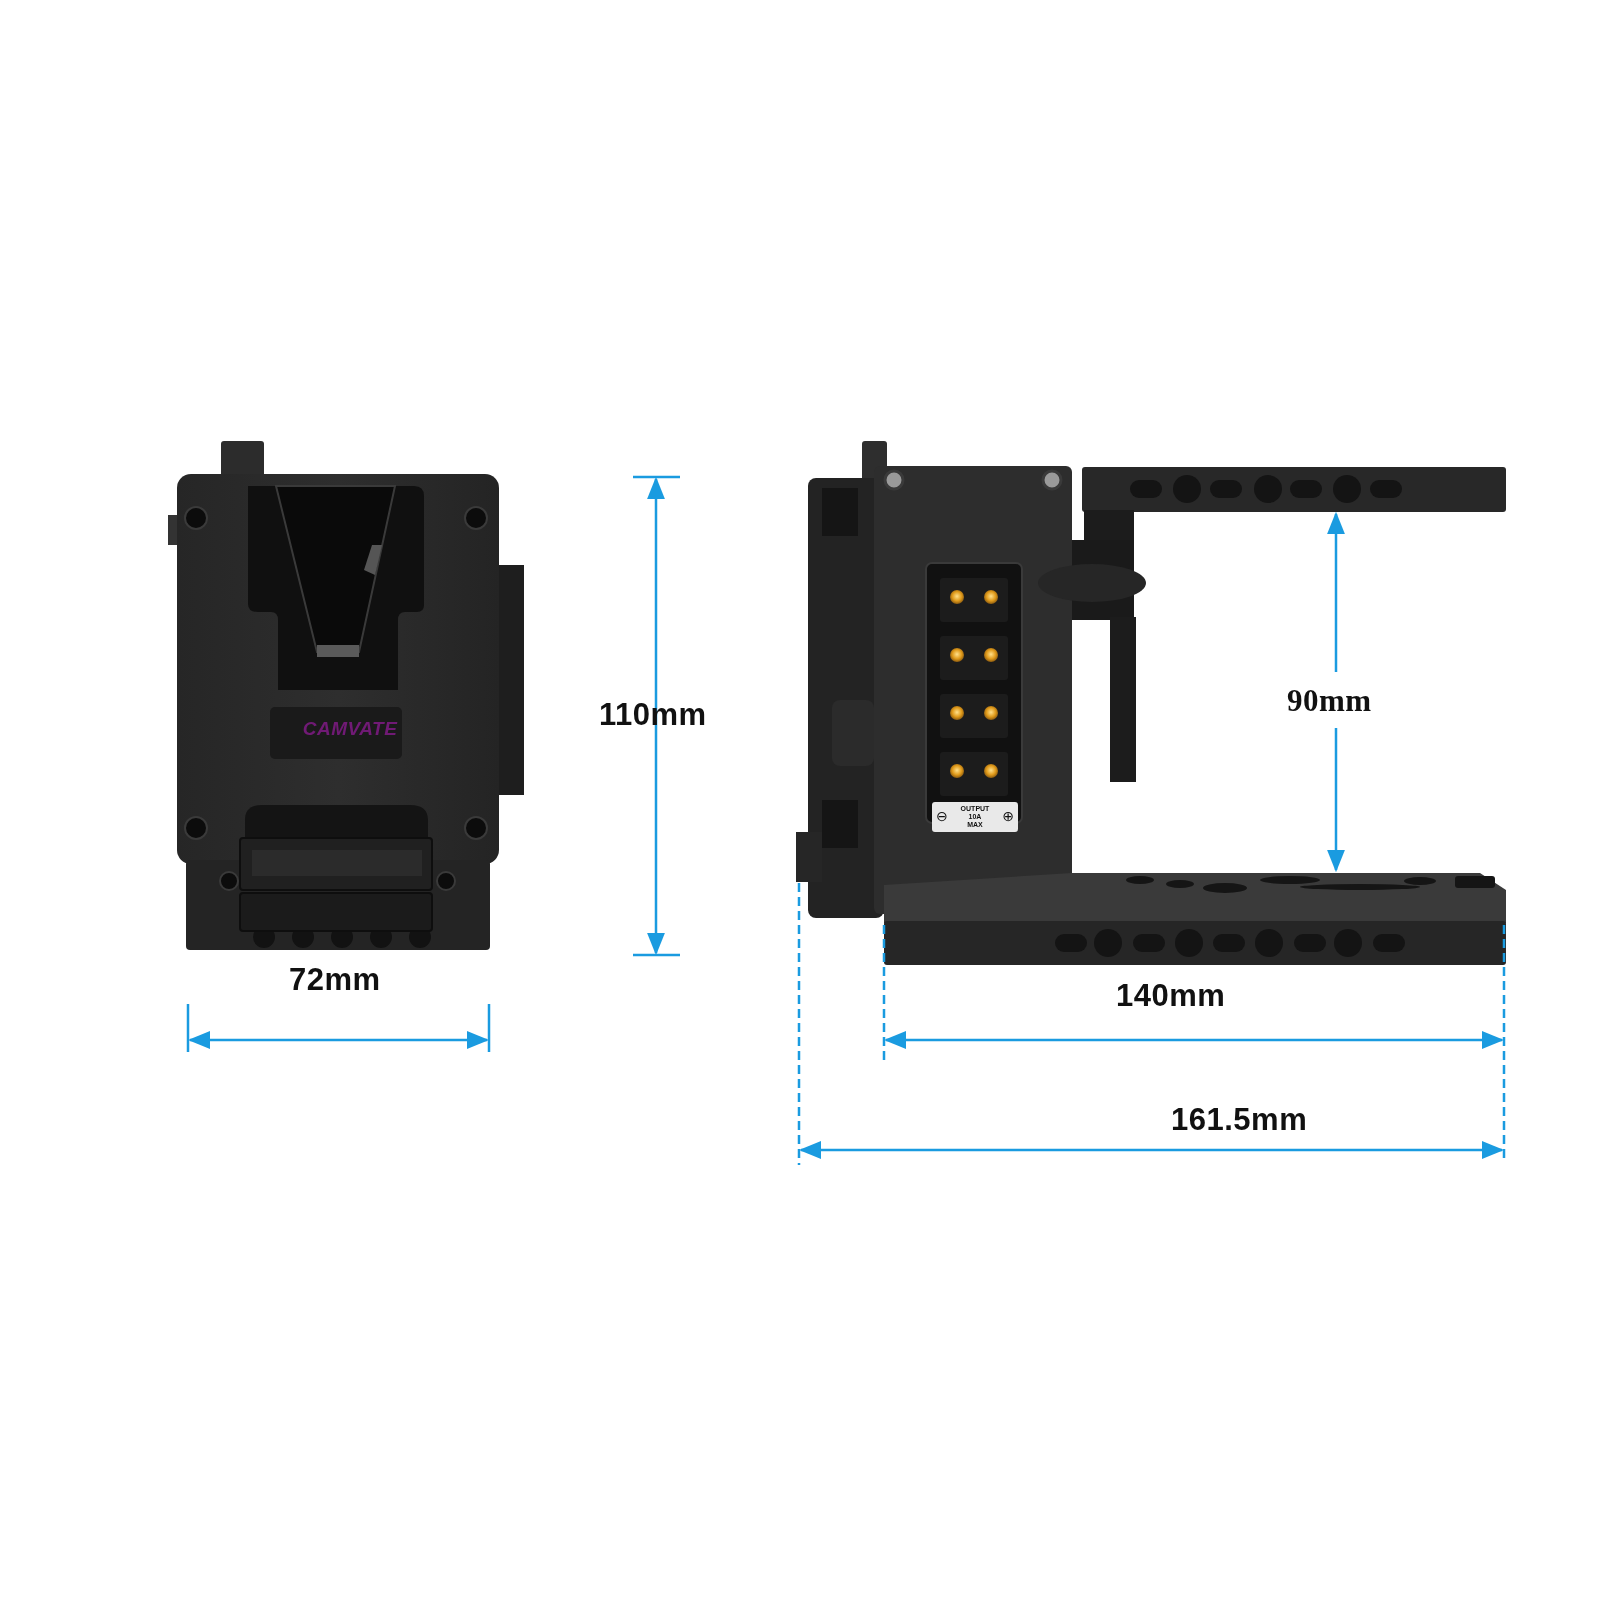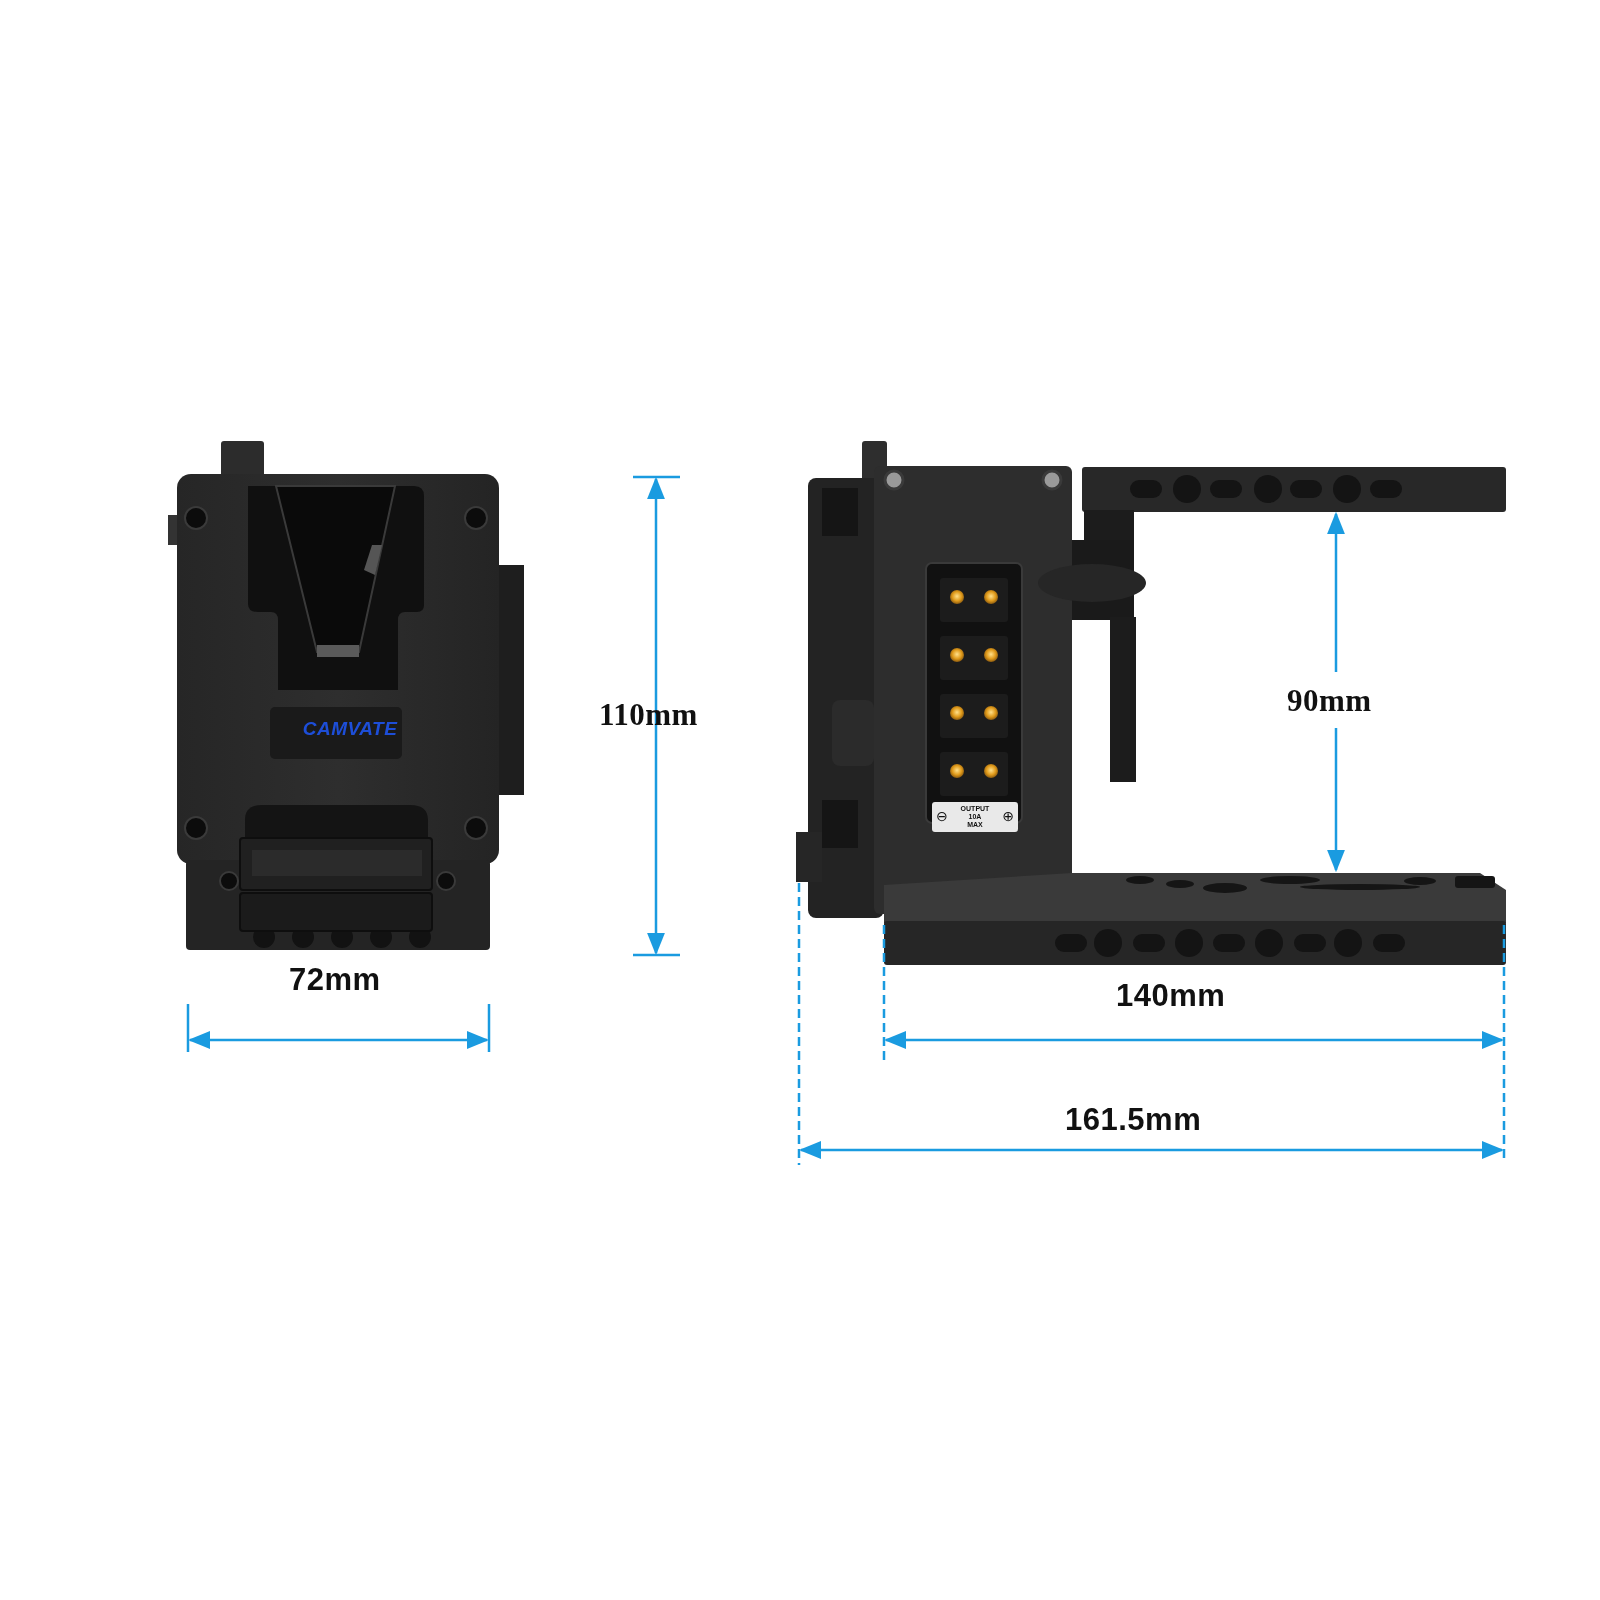--- a/index.html
+++ b/index.html
@@ -167,33 +167,33 @@
 
     <line x1="884" y1="925" x2="884" y2="1060" stroke-dasharray="9,5"></line>
     <line x1="1504" y1="925" x2="1504" y2="1160" stroke-dasharray="9,5"></line>
     <line x1="886" y1="1040" x2="1502" y2="1040" marker-start="url(#arrow)" marker-end="url(#arrow)"></line>
 
     <line x1="799" y1="883" x2="799" y2="1165" stroke-dasharray="9,5"></line>
     <line x1="801" y1="1150" x2="1502" y2="1150" marker-start="url(#arrow)" marker-end="url(#arrow)"></line>
   </g>
 </svg>
 
-<div class="abs" style="left:270px;top:718px;width:160px;text-align:center;color:#1d4ed8;font-weight:700;font-style:italic;font-size:19px;letter-spacing:0.5px;">CAMVATE</div>
+<div class="abs" style="left:270px;top:718px;width:160px;text-align:center;color:#701a75;font-weight:700;font-style:italic;font-size:19px;letter-spacing:0.5px;">CAMVATE</div>
 
 <div class="abs" style="left:932px;top:802px;width:86px;height:30px;font-size:7px;line-height:8px;color:#111;text-align:center;">
   <span class="abs" style="left:4px;top:6px;font-size:14px;line-height:16px;">⊖</span>
   <div style="padding-top:3px;font-weight:700;">
     <div>OUTPUT</div>
     <div>10A</div>
     <div>MAX</div>
   </div>
   <span class="abs" style="right:4px;top:6px;font-size:14px;line-height:16px;">⊕</span>
 </div>
 
-<div class="dim-label" style="left:599px;top:697px;font-family:Liberation Serif, serif;">110mm</div>
+<div class="dim-label" style="left:599px;top:697px;">110mm</div>
 
 <div class="dim-label" style="left:289px;top:962px;">72mm</div>
 
 <div class="dim-label" style="left:1287px;top:683px;font-family:Liberation Serif, serif;">90mm</div>
 
 <div class="dim-label" style="left:1116px;top:978px;">140mm</div>
 
-<div class="dim-label" style="left:1065px;top:1102px;">161.5mm</div>
+<div class="dim-label" style="left:1171px;top:1102px;">161.5mm</div>
 
 </body></html>

